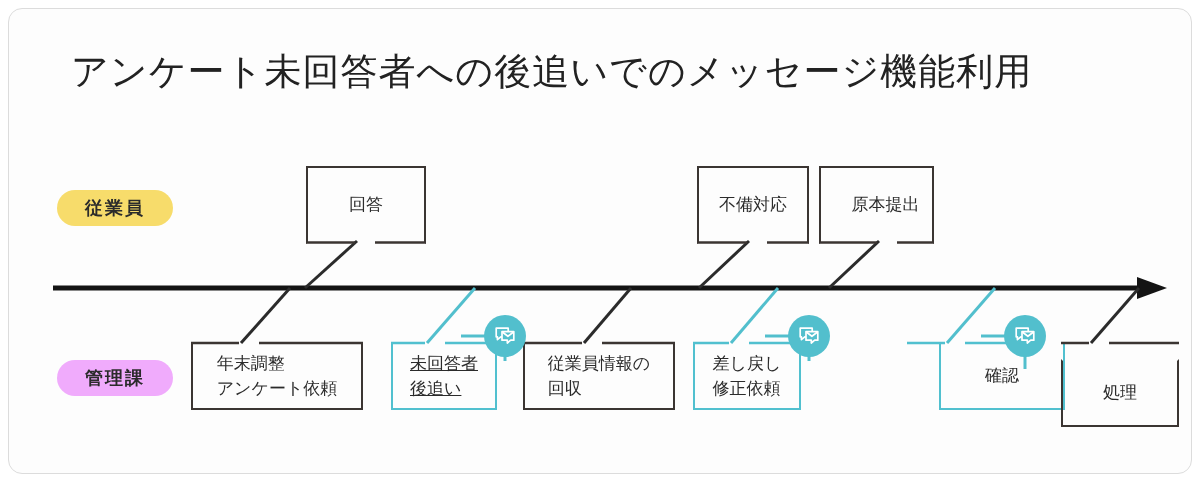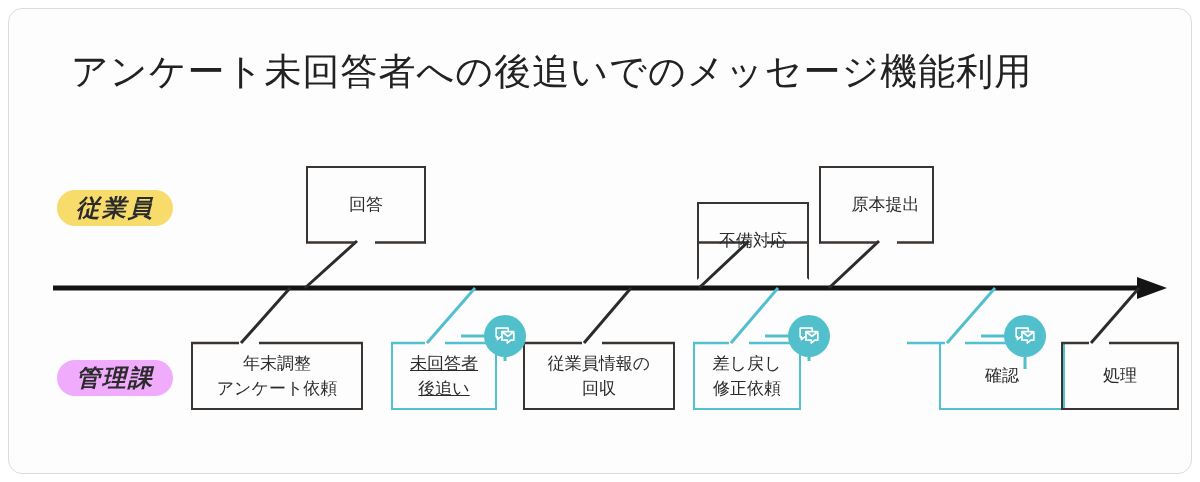--- a/index.html
+++ b/index.html
@@ -41,25 +41,24 @@
     white-space: nowrap;
     font-weight: 400;
     margin-left: 29px;
   }
   .pill {
     position: absolute;
     border-radius: 999px;
     display: flex;
     align-items: center;
     justify-content: center;
-    font-size: 24px;
+    font-size: 18px;
     font-weight: bold;
     color: #2b2b2b;
     letter-spacing: 2px;
-    font-style: italic;
   }
   #pill-employee {
     left: 48px;
     top: 181px;
     width: 116px;
     height: 36px;
     background: #f7dc6b;
   }
   #pill-admin {
     left: 48px;
@@ -67,21 +66,21 @@
     width: 116px;
     height: 36px;
     background: #f0abfc;
   }
   .node {
     position: absolute;
     box-sizing: border-box;
     display: flex;
     align-items: center;
     justify-content: center;
-    text-align: center;
+    text-align: left;
     font-size: 17px;
     line-height: 1.5;
     color: #2b2b2b;
     background: transparent;
     white-space: pre-line;
   }
   .node.dark { border: 2px solid #3b3532; }
   .node.teal { border: 2px solid #51c0cf; }
   #footer {
     position: absolute;
@@ -174,21 +173,21 @@
     </div>
     <svg class="wires" viewBox="0 0 1184 466">
       <line x1="297" y1="233.5" x2="346" y2="233.5" stroke="#3b3532" stroke-width="2.5"></line>
       <line x1="366" y1="233.5" x2="417" y2="233.5" stroke="#3b3532" stroke-width="2.5"></line>
       <line x1="688" y1="233.5" x2="738" y2="233.5" stroke="#3b3532" stroke-width="2.5"></line>
       <line x1="758" y1="233.5" x2="800" y2="233.5" stroke="#3b3532" stroke-width="2.5"></line>
       <line x1="810" y1="233.5" x2="868" y2="233.5" stroke="#3b3532" stroke-width="2.5"></line>
       <line x1="888" y1="233.5" x2="925" y2="233.5" stroke="#3b3532" stroke-width="2.5"></line>
     </svg>
 
-    <div class="node dark" style="left:688px; top:157px; width:112px; height:78px; border-bottom-color:transparent;margin-top:36px;">
+    <div class="node dark" style="left:688px; top:157px; width:112px; height:78px; border-bottom-color:transparent;">
       <span>不備対応</span>
     </div>
 
     <div class="node dark" style="left:810px; top:157px; width:115px; height:78px; border-bottom-color:transparent;padding-left:18px;">
       <span>原本提出</span>
     </div>
 
     <div class="node dark" style="left:182px; top:333px; width:172px; height:68px; border-top-color:transparent;">
       <span>年末調整
 アンケート依頼</span>
@@ -206,21 +205,21 @@
 
     <div class="node teal" style="left:684px; top:333px; width:108px; height:68px; border-top-color:transparent;">
       <span>差し戻し
 修正依頼</span>
     </div>
 
     <div class="node teal" style="left:898px; top:333px; width:126px; height:68px; border-top-color:transparent;margin-left:32px;">
       <span>確認</span>
     </div>
 
-    <div class="node dark" style="left:1052px; top:333px; width:118px; height:68px; border-top-color:transparent;">
+    <div class="node dark" style="left:1052px; top:350px; width:118px; height:68px; border-top-color:transparent;">
       <span>処理</span>
     </div>
 
     <svg class="wires" viewBox="0 0 1184 466">
 
       <line x1="182" y1="334" x2="230" y2="334" stroke="#3b3532" stroke-width="2.5"></line>
       <line x1="250" y1="334" x2="354" y2="334" stroke="#3b3532" stroke-width="2.5"></line>
 
       <line x1="382" y1="334" x2="416" y2="334" stroke="#51c0cf" stroke-width="2.5"></line>
       <line x1="436" y1="334" x2="488" y2="334" stroke="#51c0cf" stroke-width="2.5"></line>

